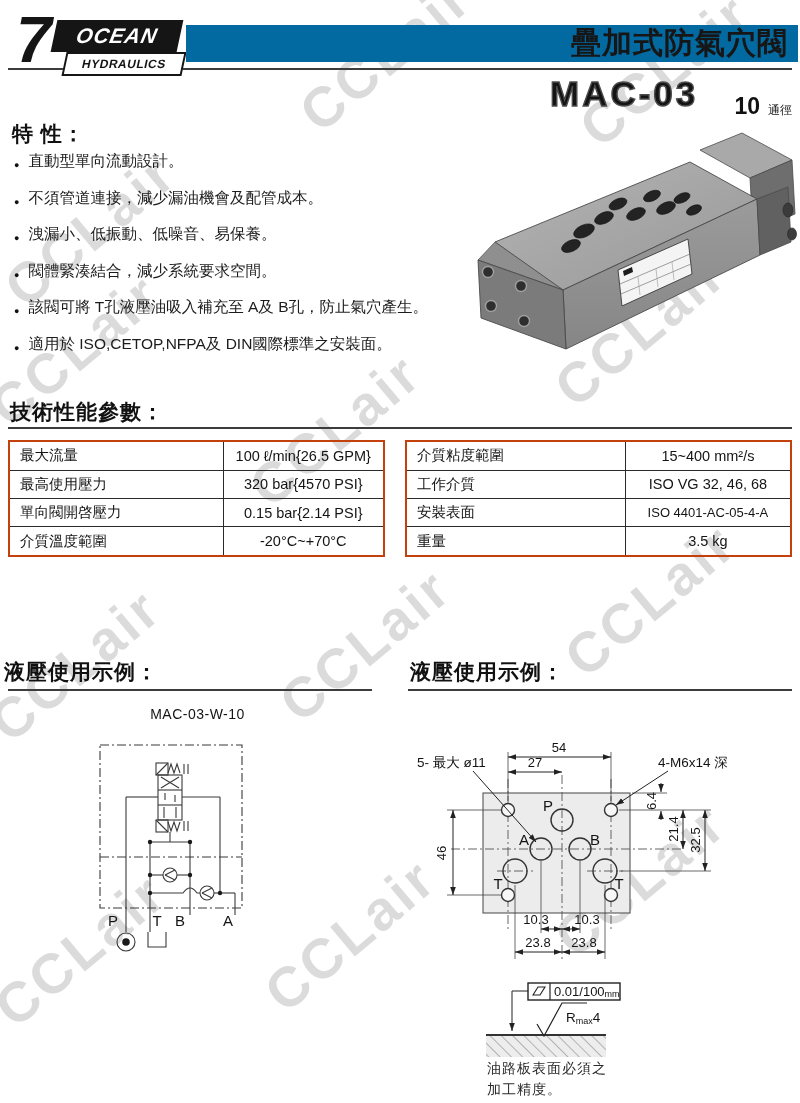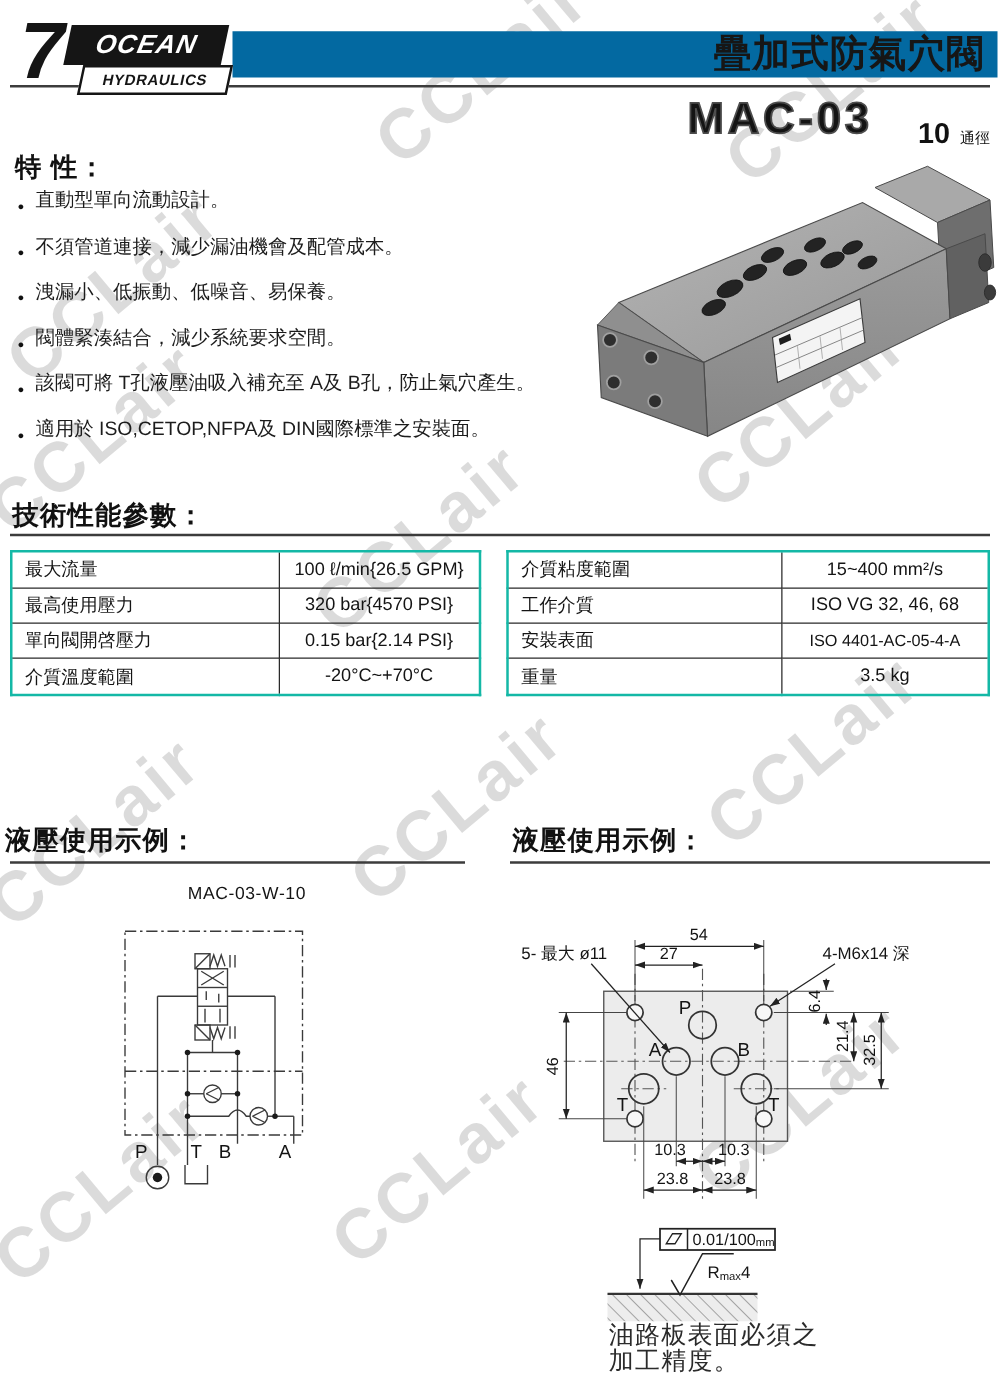--- a/index.html
+++ b/index.html
@@ -26,28 +26,28 @@
              justify-content:flex-end;gap:8px;z-index:2;}
   .modelline .bore{font-size:23px;font-weight:bold;}
   .modelline .unit{font-size:12px;}
   
   .h2{font-size:21px;font-weight:bold;letter-spacing:1px;z-index:2;}
   .feat{left:14px;top:150px;width:470px;z-index:2;}
   .feat .li{display:flex;align-items:flex-start;margin-bottom:10.5px;font-size:15.5px;line-height:21px;color:#1c1c1c;}
   .feat .dot{font-size:9px;margin:5px 9px 0 0;color:#111;}
   table.spec{border-collapse:collapse;table-layout:fixed;background:transparent;z-index:2;position:absolute;}
   table.spec td{border:1.3px solid #2a2a2a;font-size:14.5px;height:21px;padding:0;color:#141414;}
-  table.spec{border:2px solid #14b8a6;}
+  table.spec{border:2px solid #c2410c;}
   td.lbl{padding-left:10px !important;}
   td.val{text-align:center;}
   .tbl-r tr:nth-child(3) td.val{font-size:13px;}
   .modeltag{font-size:19px;color:#141414;text-align:right;z-index:3;letter-spacing:0.5px;}
   .exmodel{font-size:14px;color:#141414;letter-spacing:0.5px;z-index:2;}
   .stdline{font-size:16px;color:#141414;z-index:2;}
-  .note{font-size:20px;color:#2b2b2b;line-height:21px;letter-spacing:1px;z-index:2;}
+  .note{font-size:14px;color:#2b2b2b;line-height:21px;letter-spacing:1px;z-index:2;}
   svg{position:absolute;overflow:visible;z-index:2;}
   svg text{font-family:"Liberation Sans",sans-serif;fill:#141414;}
   .dimtxt{font-size:13px;}
   .porttxt{font-size:15px;}
   .ldrtxt{font-size:13.5px;}
 </style>
 </head>
 <body>
 
 <div class="page">

